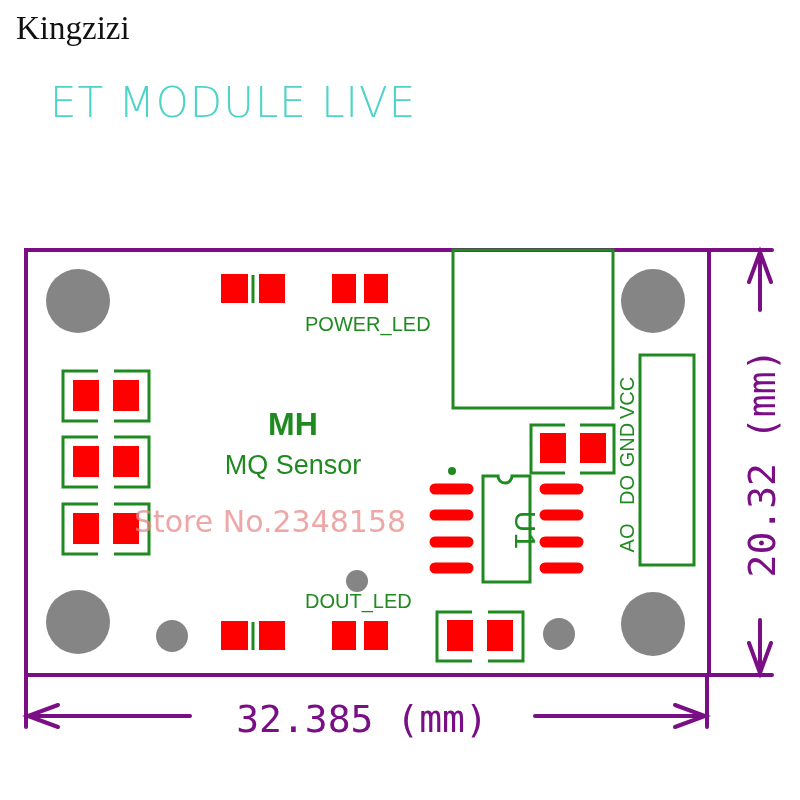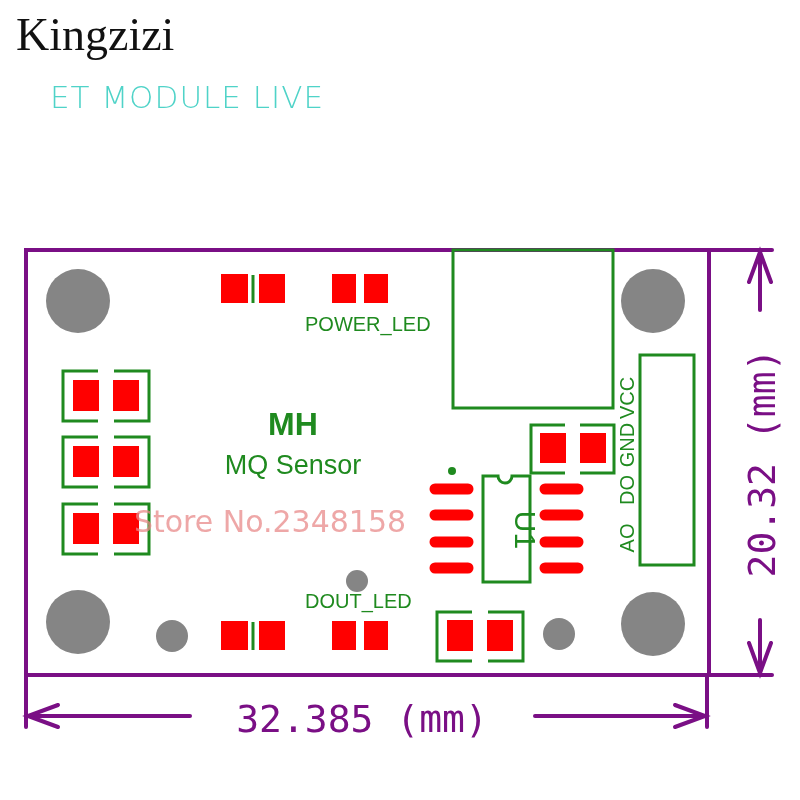--- a/index.html
+++ b/index.html
@@ -1,18 +1,18 @@
 <!DOCTYPE html>
 <html><head>
 <meta charset="utf-8">
 <style>
   html, body { margin: 0; padding: 0; }
   body { width: 800px; height: 800px; background: #ffffff; position: relative; overflow: hidden; font-family: "Liberation Sans", sans-serif; }
-  .brand { position: absolute; left: 16px; top: 12px; font-family: "Liberation Serif", serif; font-size: 46px; color: #111; line-height: 1; }
-  .subtitle { position: absolute; left: 50px; top: 82px; font-family: "DejaVu Sans", sans-serif; font-size: 31px; color: #4fd3c8; letter-spacing: 1px; line-height: 1; font-weight: 300; }
+  .brand { position: absolute; left: 16px; top: 12px; font-family: "Liberation Serif", serif; font-size: 33px; color: #111; line-height: 1; }
+  .subtitle { position: absolute; left: 50px; top: 82px; font-family: "DejaVu Sans", sans-serif; font-size: 42px; color: #4fd3c8; letter-spacing: 1px; line-height: 1; font-weight: 300; }
   svg.pcb { position: absolute; left: 0; top: 0; }
   .silk { font-family: "Liberation Sans", sans-serif; fill: #1f8a1f; }
   .dim { font-family: "DejaVu Sans Mono", monospace; fill: #7a0f85; }
   .wm { font-family: "DejaVu Sans", sans-serif; fill: #e88a8a; fill-opacity: 0.75; }
 </style>
 </head>
 <body>
 
 <div class="brand">Kingzizi</div>
 <div class="subtitle">ET MODULE LIVE</div>

